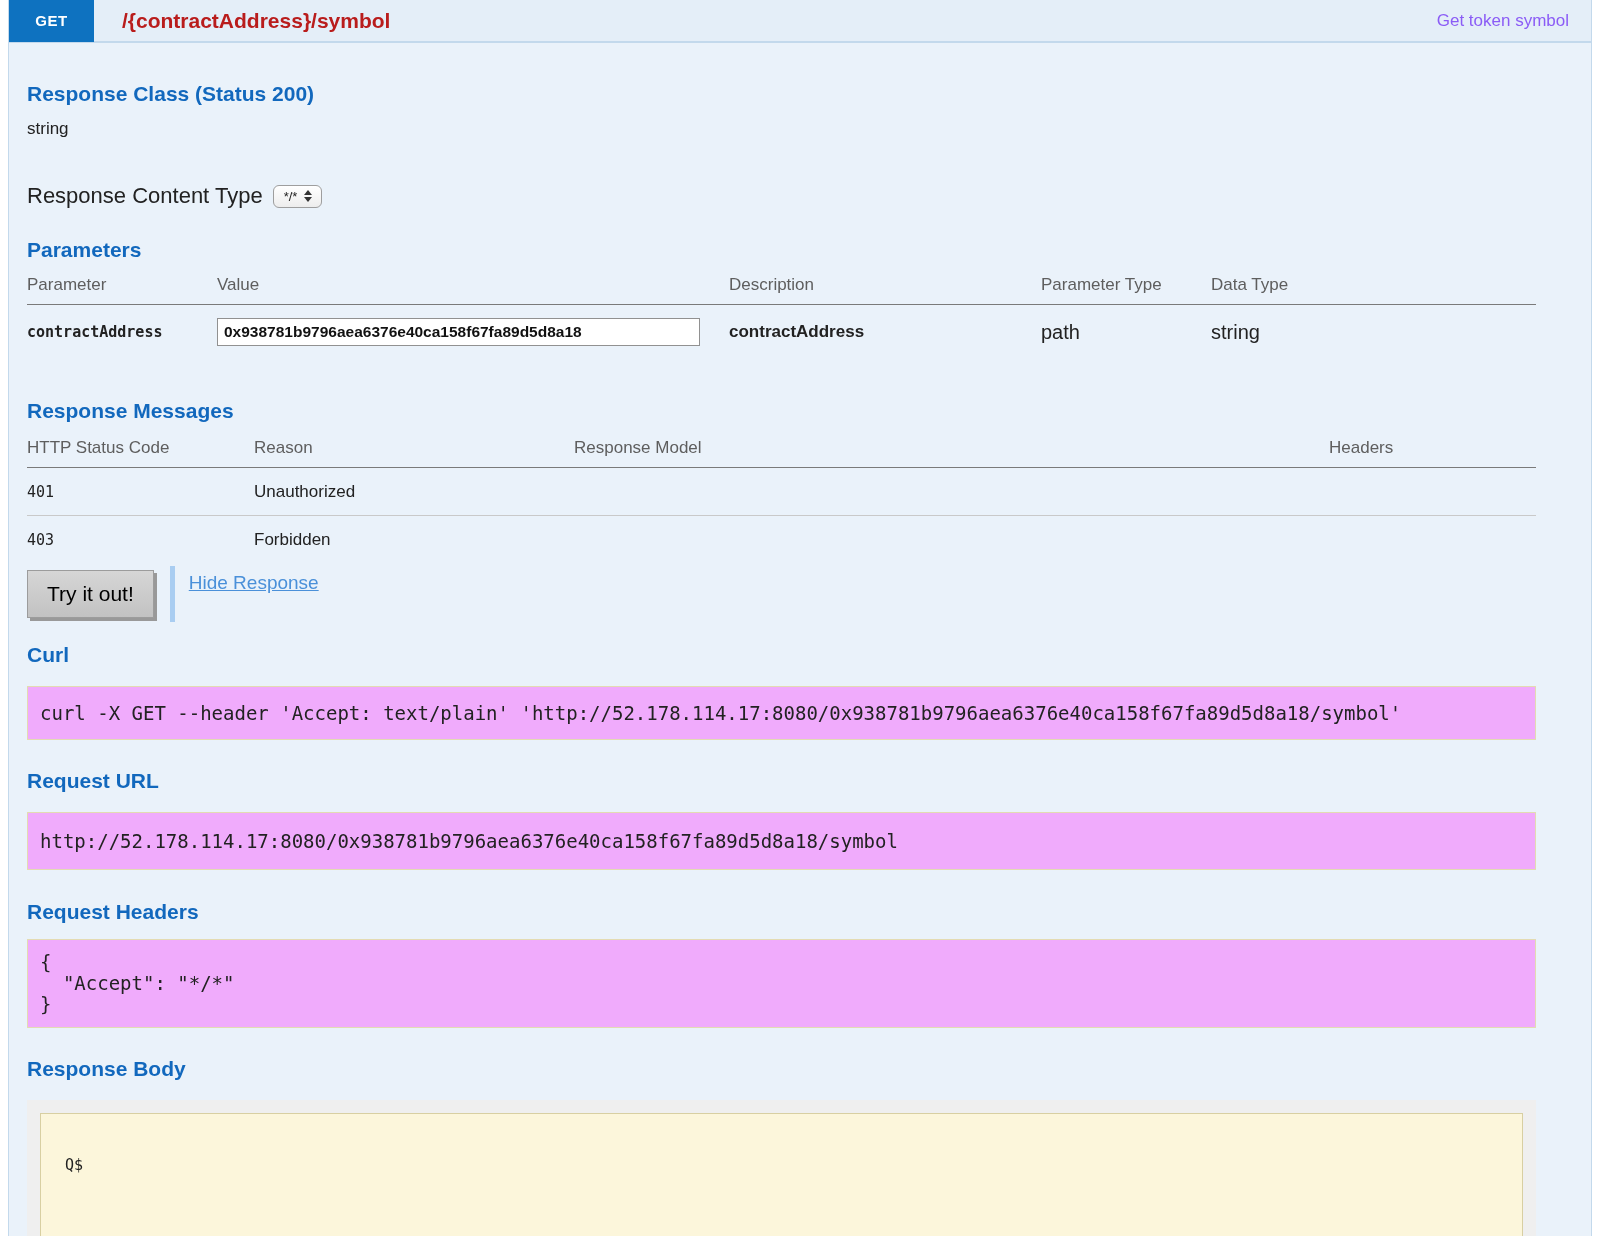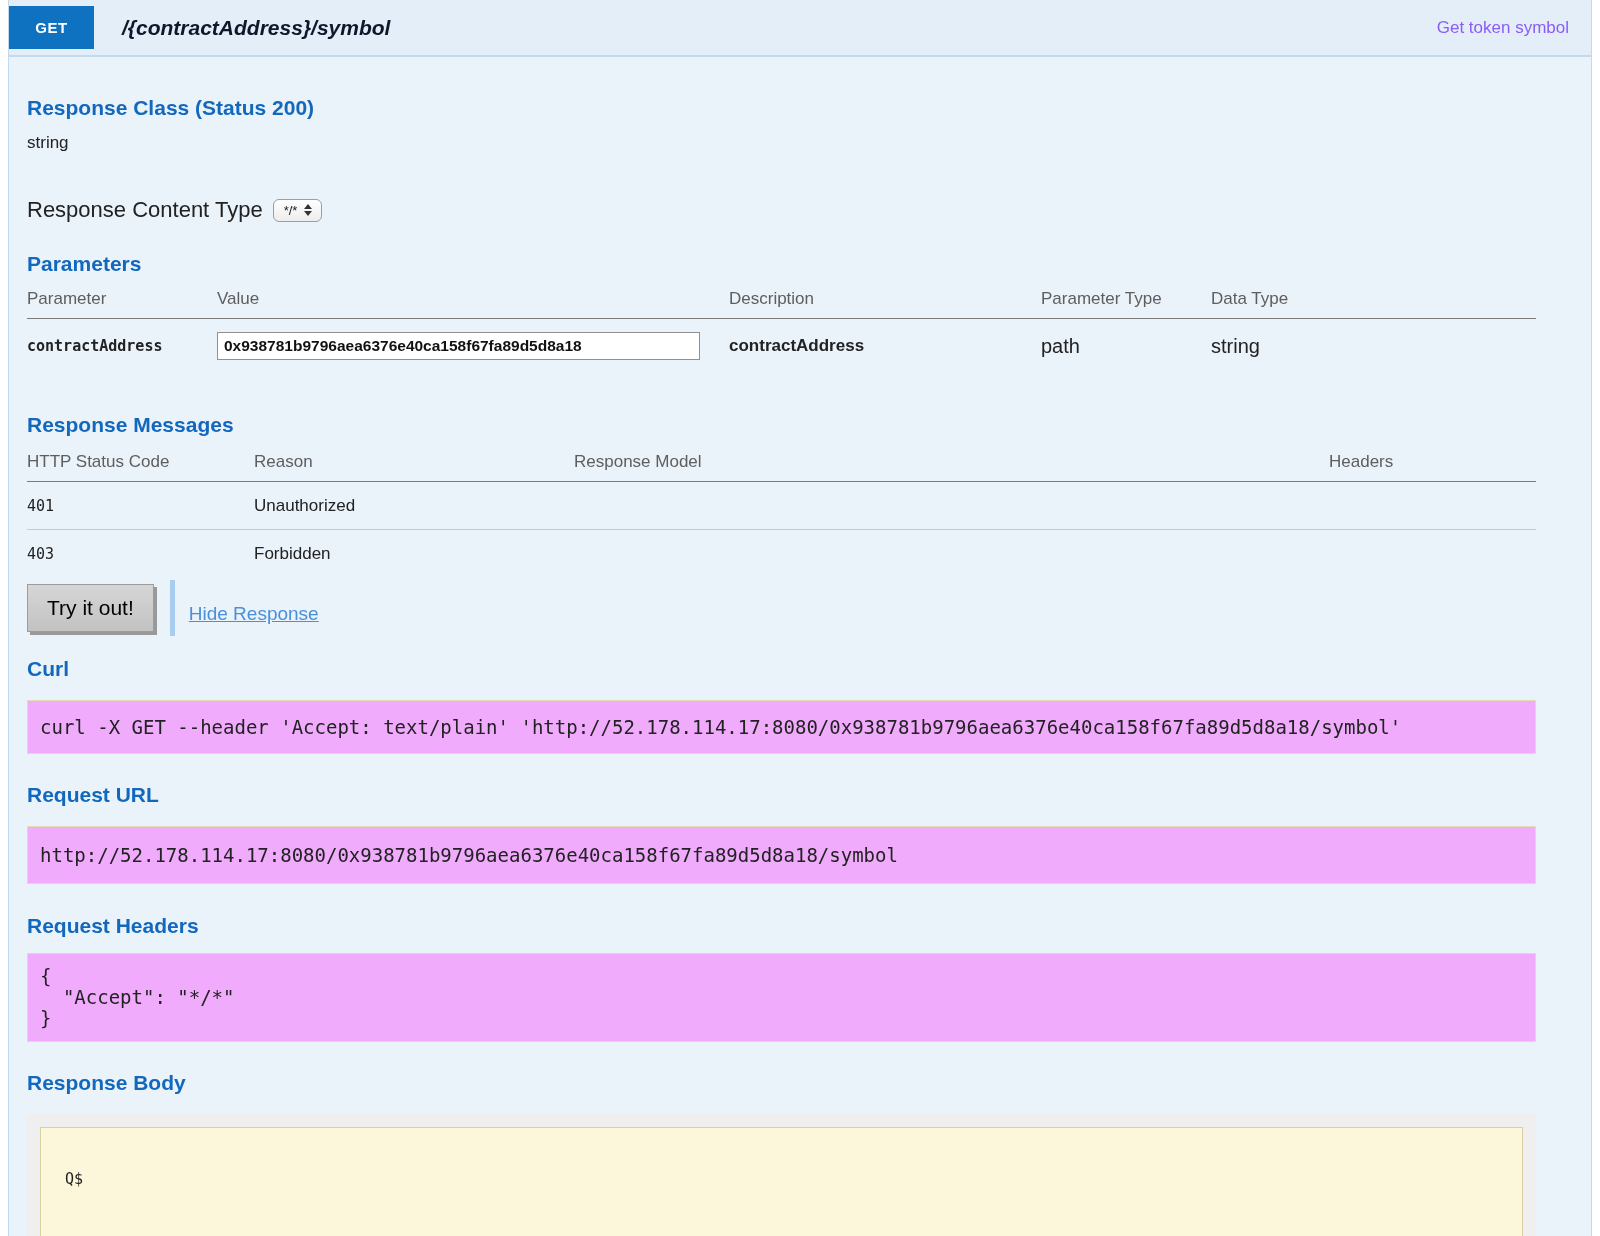--- a/index.html
+++ b/index.html
@@ -13,44 +13,43 @@
   .widget {
     position: absolute;
     left: 8px; top: 0;
     width: 1584px; height: 1300px;
     border: 1px solid #c3d9ec;
     border-top: none;
     background: #eaf2fa;
   }
   
   .op-header {
-    height: 57px;
+    height: 43px;
     background: #e4eef8;
     border-bottom: 2px solid #c3d9ec;
     display: flex;
     align-items: center;
   }
   .method-btn {
     width: 85px; height: 43px;
     background: #0e72c0;
     color: #fff;
     font-weight: bold;
     font-size: 15px;
     letter-spacing: 0.5px;
     display: flex; align-items: center; justify-content: center;
     border: none;
     cursor: pointer;
   }
   .op-path {
     margin-left: 28px;
     font-size: 21px;
     font-weight: 600;
-    color: #0f172a;
+    color: #b91c1c;
     text-decoration: none;
-    font-style: italic;
   }
   .op-summary {
     margin-left: auto;
     margin-right: 22px;
     font-size: 17px;
     color: #8b5cf6;
     text-decoration: none;
   }
   
   .content {
@@ -143,21 +142,21 @@
     font-family: "Liberation Sans", "DejaVu Sans", sans-serif;
   }
   .throbber-bar {
     width: 5px;
     background: #a9cdf1;
     margin-left: 16px;
   }
   .hide-response {
     margin-left: 14px;
     align-self: flex-start;
-    margin-top: 23px;
+    margin-top: 6px;
     font-size: 19px;
     color: #4a90d9;
     text-decoration: underline;
   }
 
   .h-curl { margin-top: 20px; }
   .code-block {
     margin-top: 18px;
     background: #f0abfc;
     border: 1px solid #e3dbb2;

